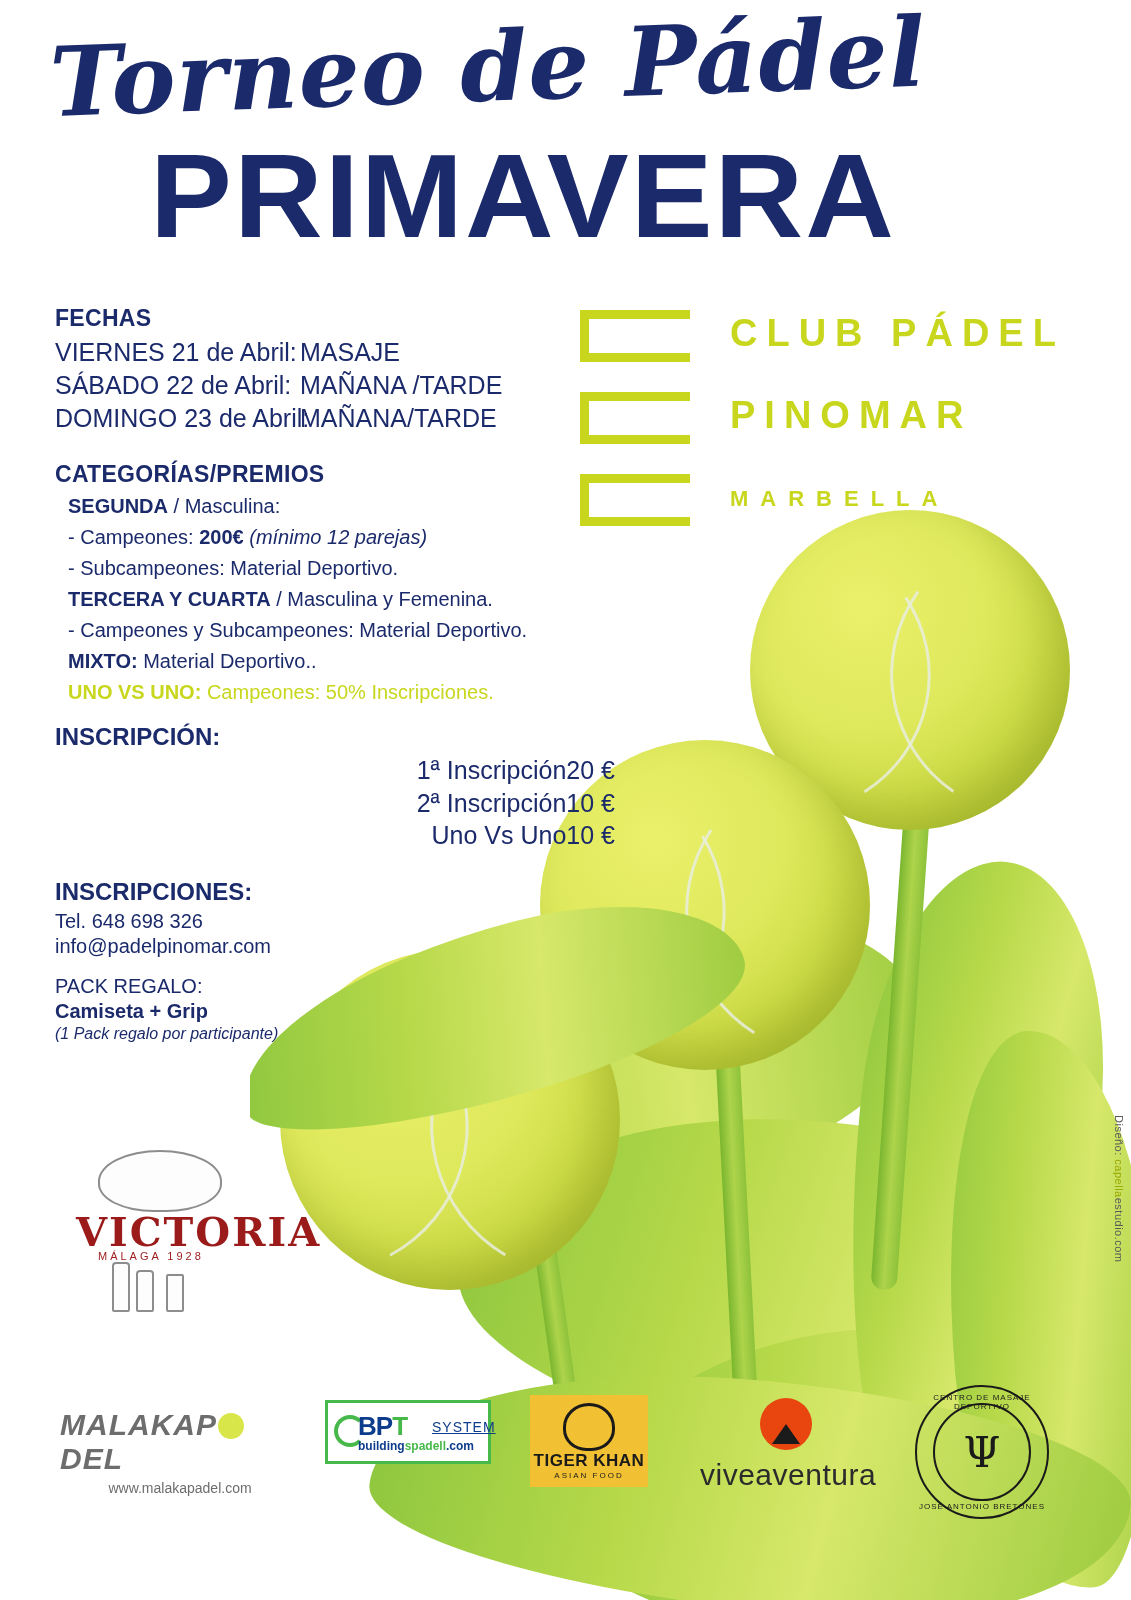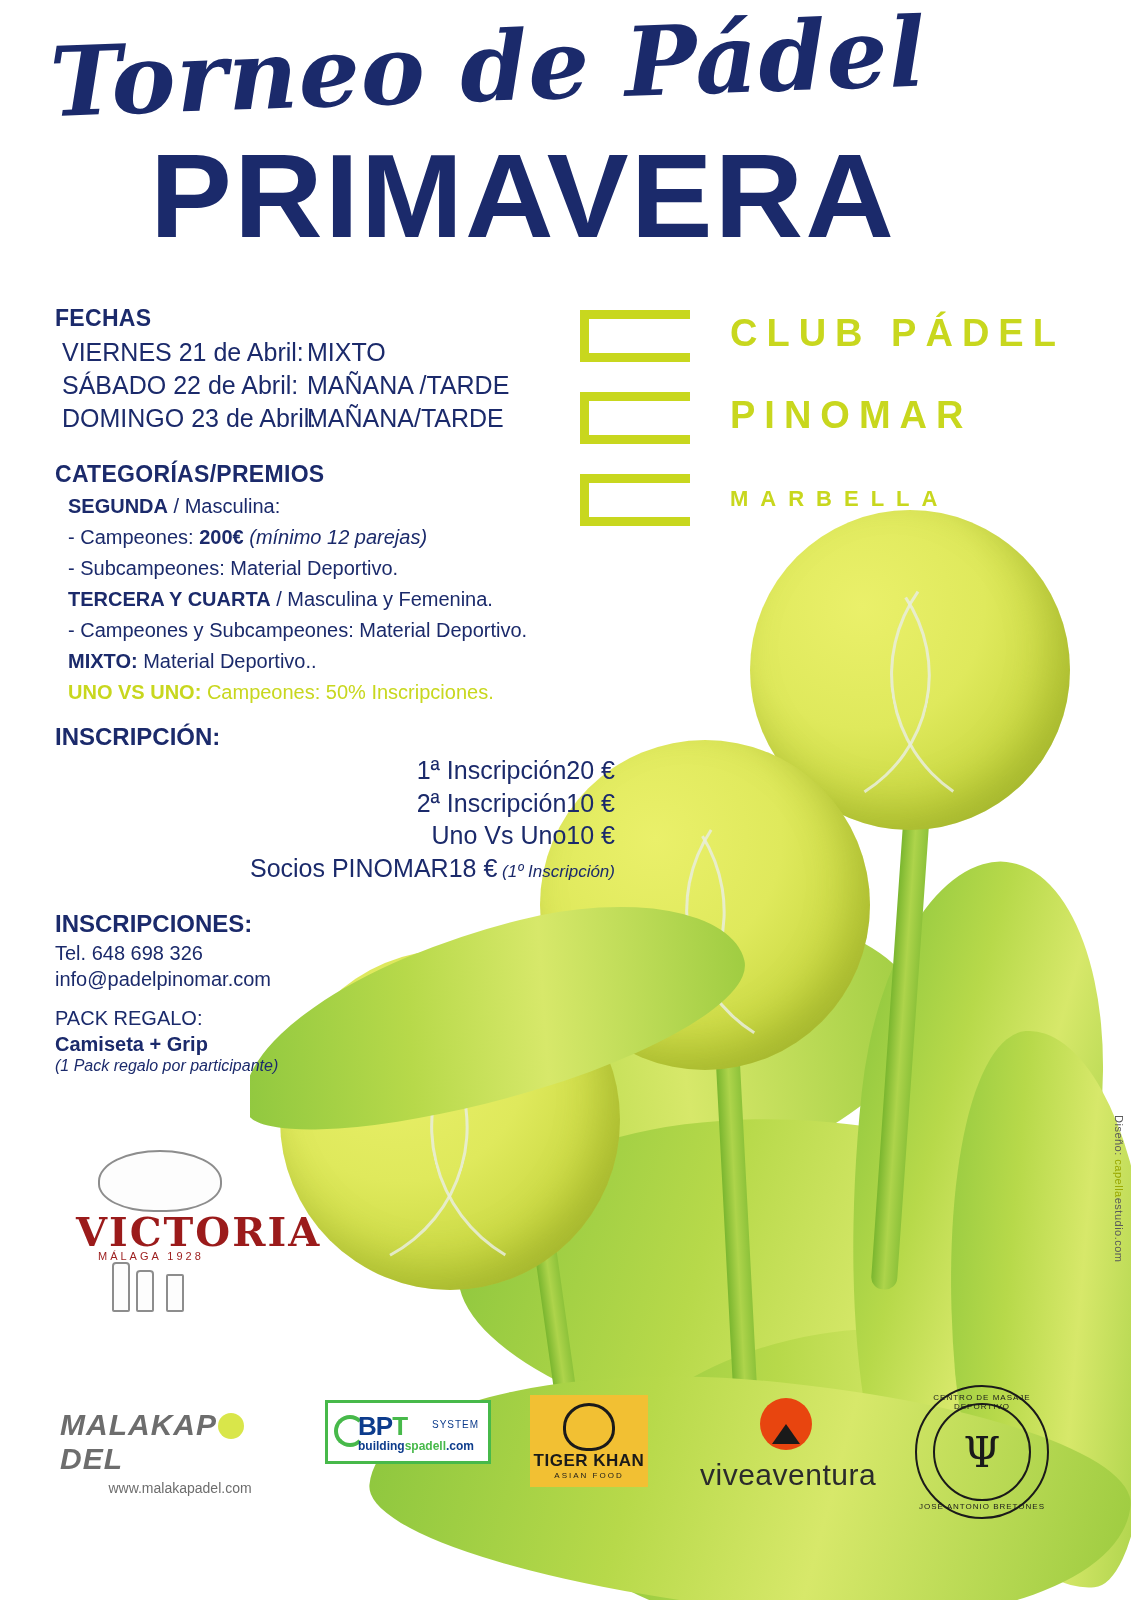--- a/index.html
+++ b/index.html
@@ -61,21 +61,21 @@
     color: #1b2a6b;
     letter-spacing: .3px;
     margin: 0 0 4px 0;
   }
   .dates {
     font-size: 25px;
     color: #1b2a6b;
     line-height: 1.32;
   }
   .dates .row { white-space: nowrap; }
-  .dates .lbl { display: inline-block; width: 245px; margin-left: 7px; }
+  .dates .lbl { display: inline-block; width: 245px; }
 
   .sec-gap { height: 26px; }
   .sec-gap-sm { height: 14px; }
 
   .cat-block { font-size: 20px; line-height: 1.45; color: #1b2a6b; }
   .cat-block .line { margin: 2px 13px; }
   .b { font-weight: bold; }
   .i { font-style: italic; }
   .lime { color: #c8d71e; font-weight: bold; }
   .lime-txt { color: #c8d71e; }
@@ -250,21 +250,21 @@
     border: 3px solid #47b94a;
   }
   .bpt .bp {
     position: absolute; left: 30px; top: 8px;
     font-weight: bold; font-size: 26px; color: #0d3c8c;
     letter-spacing: -1px;
   }
   .bpt .t { color: #47b94a; }
   .bpt .sys {
     position: absolute; left: 104px; top: 16px;
-    font-size: 10px; color: #0d3c8c; letter-spacing: 1px;
+    font-size: 14px; color: #0d3c8c; letter-spacing: 1px; text-decoration: underline;
   }
   .bpt .sub {
     position: absolute; left: 30px; top: 36px;
     font-size: 12px; font-weight: bold; color: #0d3c8c;
   }
   .bpt .sub .g { color: #47b94a; }
   .bpt .circle {
     position: absolute; left: 6px; top: 12px;
     width: 24px; height: 24px; border-radius: 50%;
     border: 4px solid #47b94a; border-right-color: transparent;
@@ -397,21 +397,21 @@
       <div class="bracket"></div>
       <div class="club-name sm">MARBELLA</div>
     </div>
   </div>
 
   <div class="col-left">
 
     <div class="h-blue">FECHAS</div>
     <div class="dates">
       <div class="row">
-        <span class="lbl">VIERNES 21 de Abril:</span><span>MIXTO</span>
+        <span class="lbl">VIERNES 21 de Abril:</span><span>MASAJE</span>
       </div>
       <div class="row">
         <span class="lbl">SÁBADO 22 de Abril:</span><span>MAÑANA /TARDE</span>
       </div>
       <div class="row">
         <span class="lbl">DOMINGO 23 de Abril:</span><span>MAÑANA/TARDE</span>
       </div>
     </div>
 
     <div class="sec-gap"></div>
@@ -442,23 +442,20 @@
     <div class="insc-title">INSCRIPCIÓN:</div>
     <div class="price-tbl">
       <div class="row">
         <span class="name">1ª Inscripción</span><span class="val">20 €</span>
       </div>
       <div class="row">
         <span class="name">2ª Inscripción</span><span class="val">10 €</span>
       </div>
       <div class="row">
         <span class="name">Uno Vs Uno</span><span class="val">10 €</span>
-      </div>
-      <div class="row">
-        <span class="name">Socios PINOMAR</span><span class="val">18 €</span><span class="small-it"> (1º Inscripción)</span>
       </div>
     </div>
 
     <div class="sec-gap"></div>
 
     <div class="insc-title">INSCRIPCIONES:</div>
     <div class="contact">
       <div>Tel. 648 698 326</div>
       <div>info@padelpinomar.com</div>
     </div>

